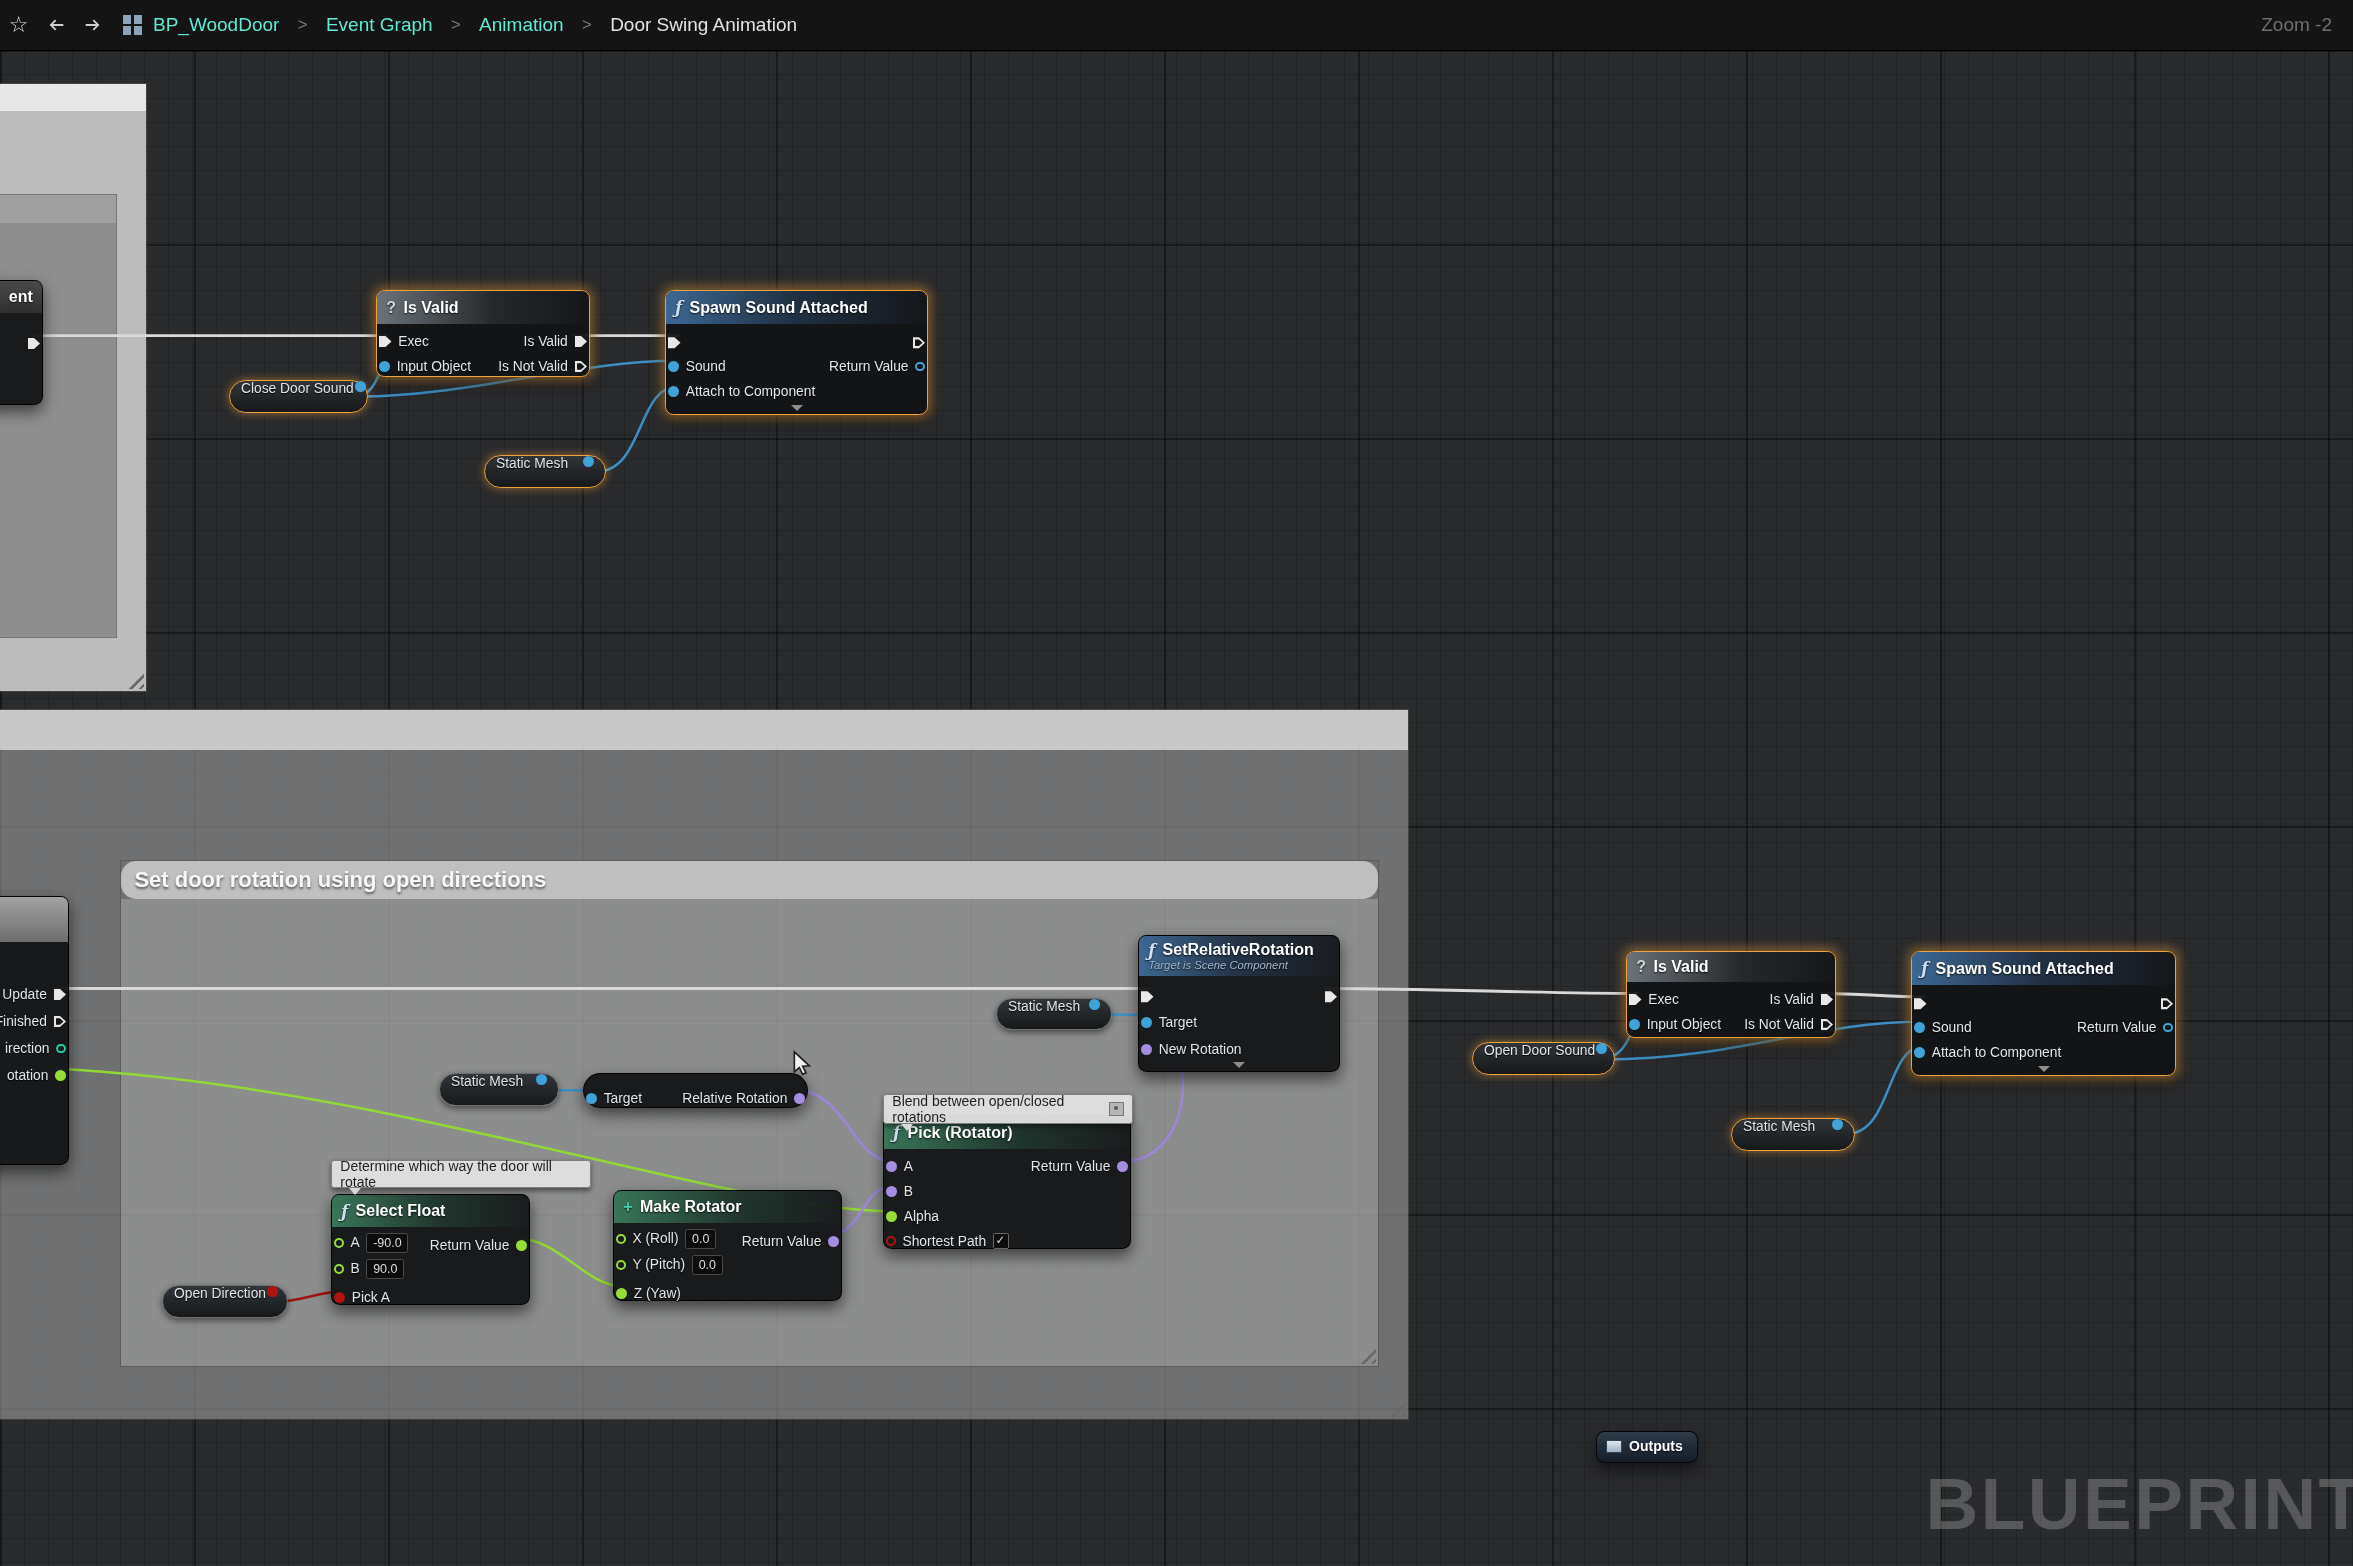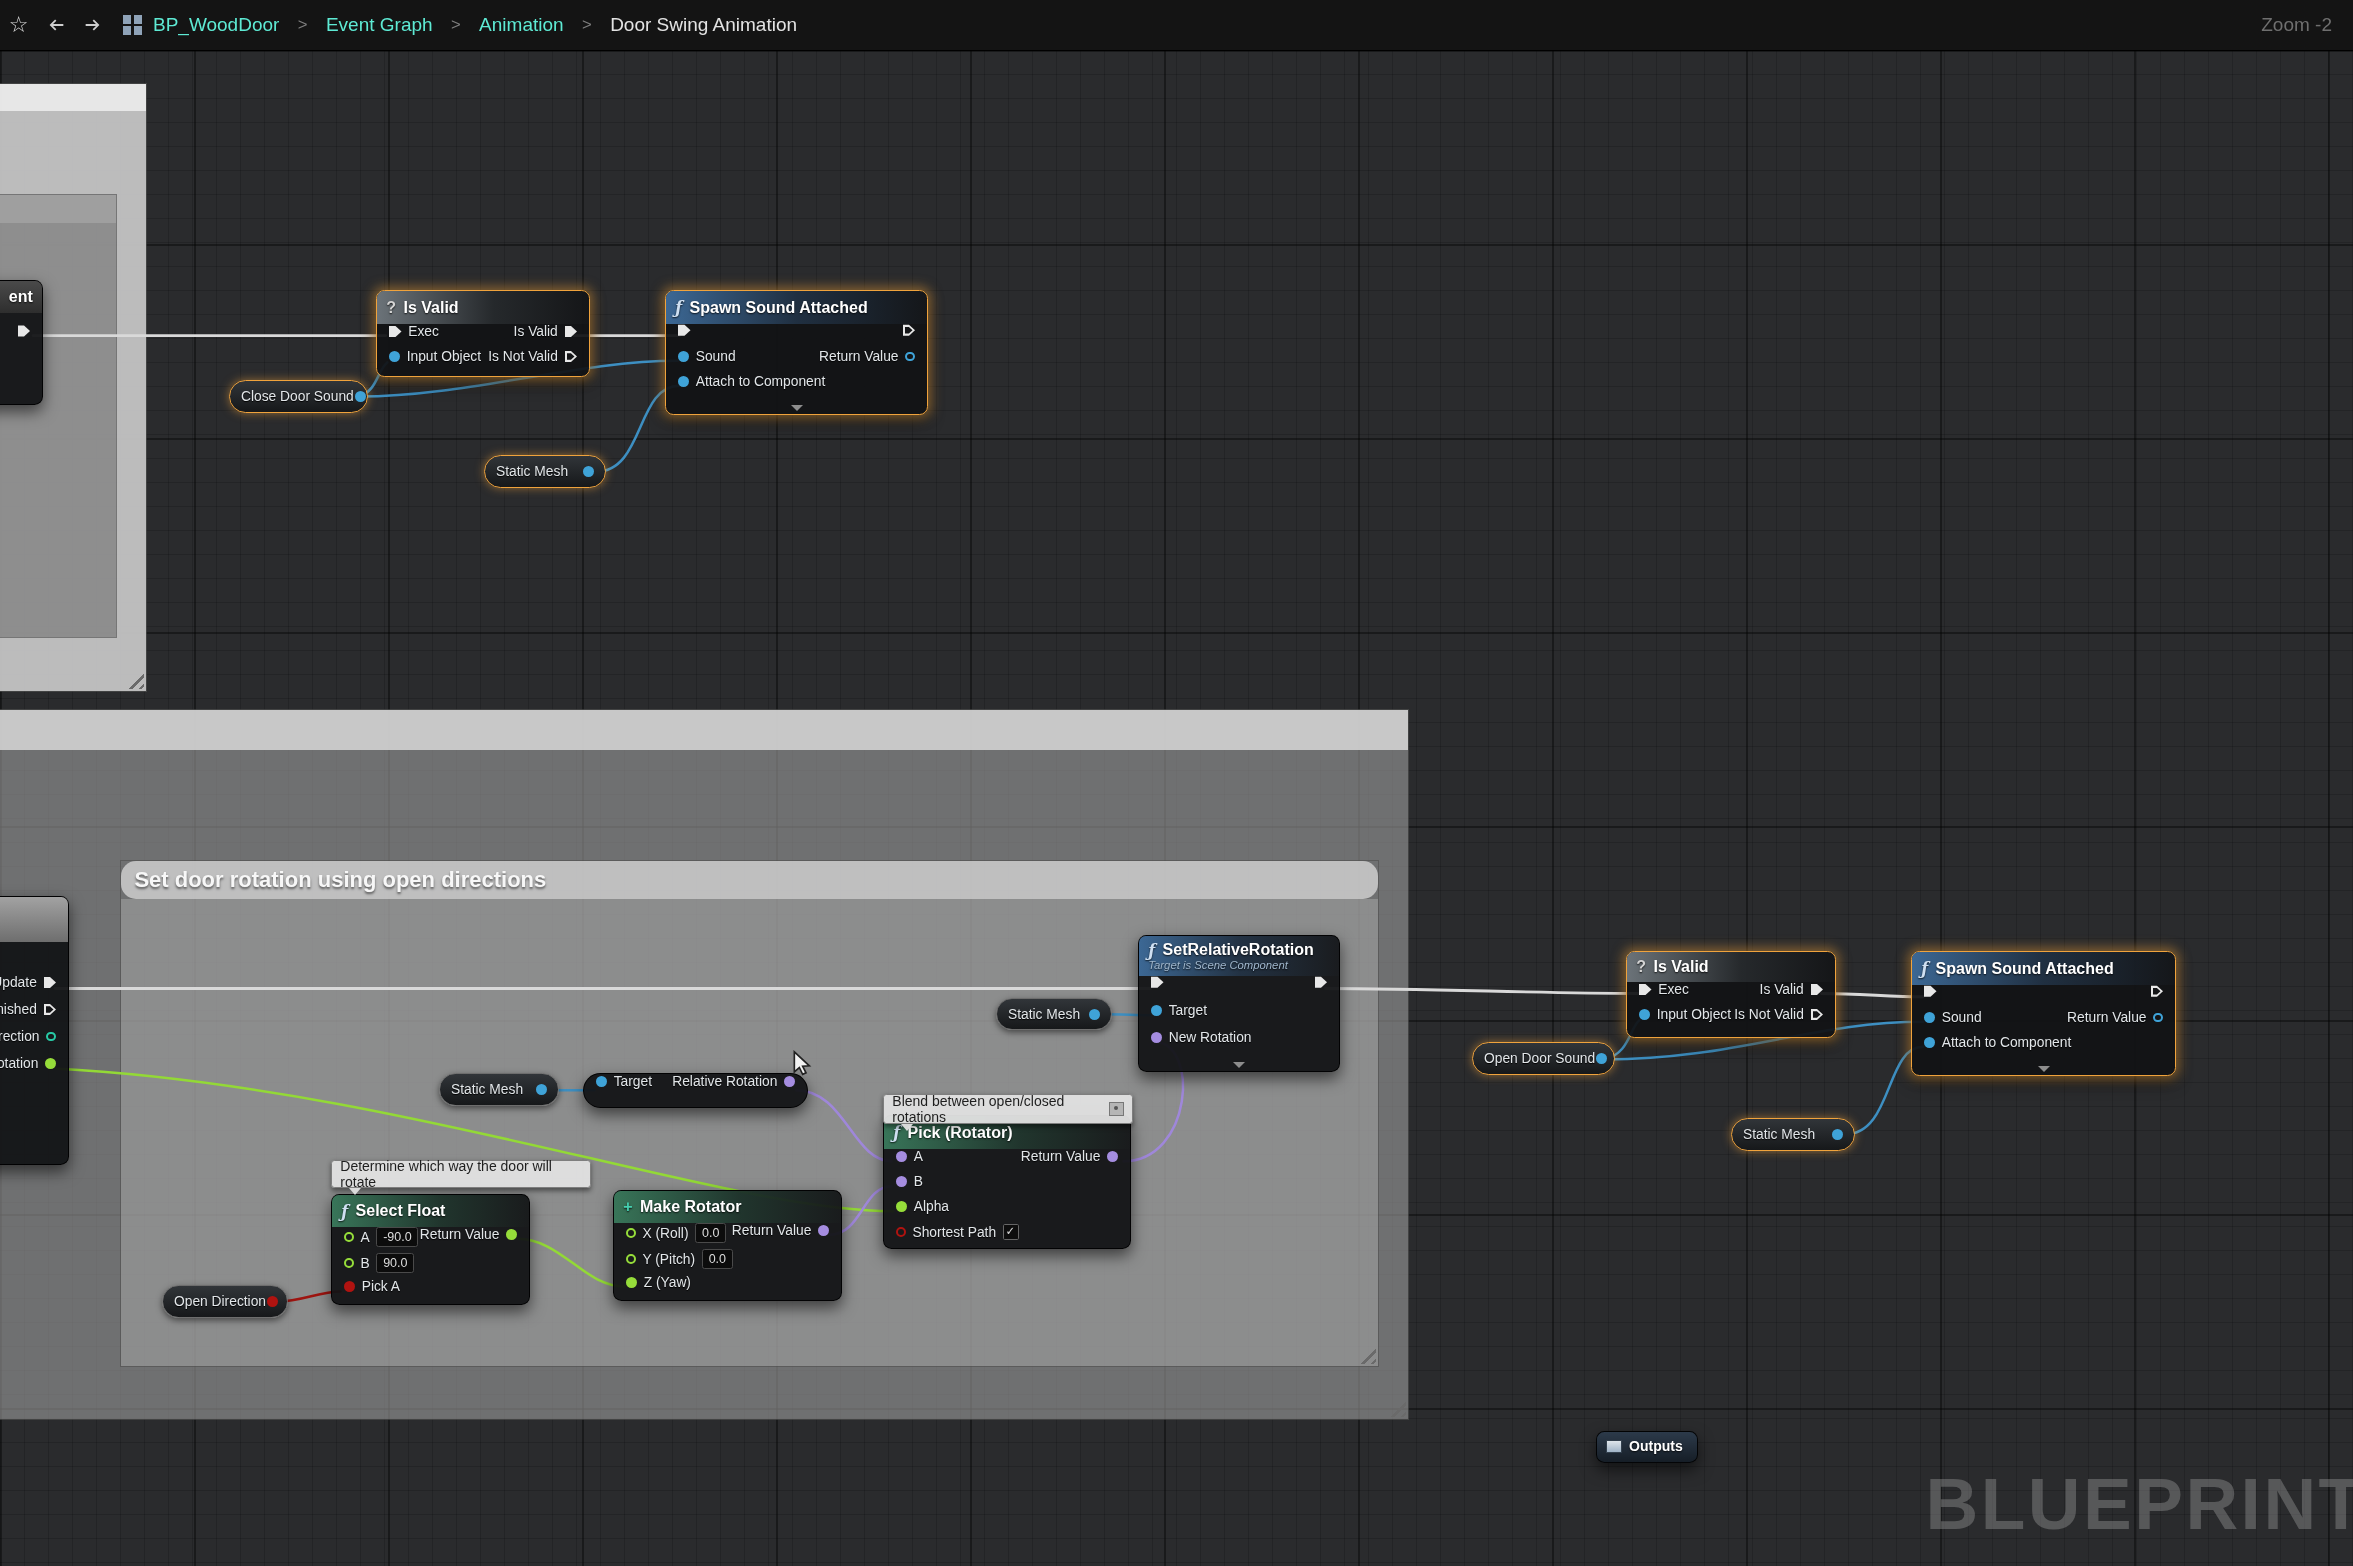--- a/index.html
+++ b/index.html
@@ -51,21 +51,21 @@
   .hdr-green{background:linear-gradient(90deg,rgba(58,122,92,.95),rgba(40,80,62,.5) 55%,rgba(30,40,35,.1));}
   .hdr-plain{background:linear-gradient(#a2a2a2,#6e6e6e);border-radius:6.7px 6.7px 0 0;}
   .hdr-dark{background:linear-gradient(#4a4a4a,#2e2e2e);}
   .hdr-col{flex-direction:column;align-items:flex-start;justify-content:center;gap:0;}
   .hline{display:flex;align-items:center;gap:7.5px;}
   .sub{font-style:italic;font-weight:400;font-size:11.3px;color:#9fb6cc;line-height:1;}
   .fn-icon{font-family:"DejaVu Serif",serif;font-style:italic;font-weight:700;font-size:16px;color:#cfe0f2;}
   .q-icon{font-weight:700;font-size:16px;color:#d4d4d4;}
   .mk-icon{font-weight:700;font-size:16px;color:#45d0b0;}
 
-  .row{display:flex;align-items:flex-start;justify-content:space-between;padding:0 12px;box-sizing:border-box;}
+  .row{display:flex;align-items:flex-end;justify-content:space-between;padding:0 2px;box-sizing:border-box;}
   .l,.r{display:flex;align-items:center;gap:6.7px;}
   .pl{font-size:13.8px;color:#e2e6e9;text-shadow:0 0.8px 0.8px #000;white-space:nowrap;}
   .out-only{justify-content:flex-end;}
 
   .pin-exec{position:relative;width:12.5px;height:12.5px;flex:none;background:#e8e8e8;
             clip-path:polygon(0 6%,52% 6%,100% 50%,52% 94%,0 94%);cursor:crosshair;}
   .pin-exec.hollow::after{content:"";position:absolute;inset:2.5px;background:#141517;
             clip-path:polygon(0 6%,52% 6%,100% 50%,52% 94%,0 94%);}
   .pin-dot{width:11px;height:11px;border-radius:50%;flex:none;cursor:crosshair;}
   .c-blue{background:#3fa3d8;}.c-green{background:#96dd3a;}.c-purple{background:#a58de0;}
@@ -74,21 +74,21 @@
   .r-blue{border-color:#3fa3d8;}.r-green{border-color:#96dd3a;}.r-red{border-color:#b01310;}.r-mint{border-color:#27c9a5;}
 
   .valbox{background:#0c0c0c;border:0.8px solid #4a4a4a;border-radius:2.5px;padding:0 5.8px;font-size:12.5px;
           color:#dcdcdc;height:18.4px;line-height:18.4px;cursor:text;}
   .chk{width:14px;height:14px;background:#0d0d0d;border:0.8px solid #666;border-radius:1.7px;position:relative;cursor:pointer;}
   .chk::after{content:"✓";position:absolute;left:1.7px;top:-0.8px;color:#d8d8d8;font-size:11.7px;}
   .collapse{position:absolute;bottom:3.3px;left:50%;transform:translateX(-50%);width:0;height:0;
             border-left:6.7px solid transparent;border-right:6.7px solid transparent;border-top:6.7px solid #8d8d8d;cursor:pointer;}
 
   
-  .cap{position:absolute;z-index:4;display:flex;align-items:center;justify-content:space-between;gap:1px;
+  .cap{position:absolute;z-index:4;display:flex;justify-content:space-between;gap:1px;
        padding:0 11px;height:33px;border-radius:17.5px;background:linear-gradient(#313539,#16181a);
        border:1.7px solid #6d6d6d;color:#eaeaea;font-size:13.8px;box-shadow:0 2.5px 6.7px rgba(0,0,0,.5);
        box-sizing:border-box;cursor:pointer;}
   .cap.selected{border-color:#f0a33c;box-shadow:0 0 9.2px rgba(240,163,60,.55);}
   .cap .pl{font-size:13.8px;}
 
   
   .bubble{position:absolute;z-index:4;display:flex;align-items:center;gap:10px;background:rgba(224,224,224,.96);
           color:#1e1e1e;font-size:14px;padding:0 8.3px;height:28px;border:0.8px solid #7e7e7e;border-radius:3.3px;
           box-shadow:0 2.5px 5.8px rgba(0,0,0,.45);box-sizing:border-box;}

